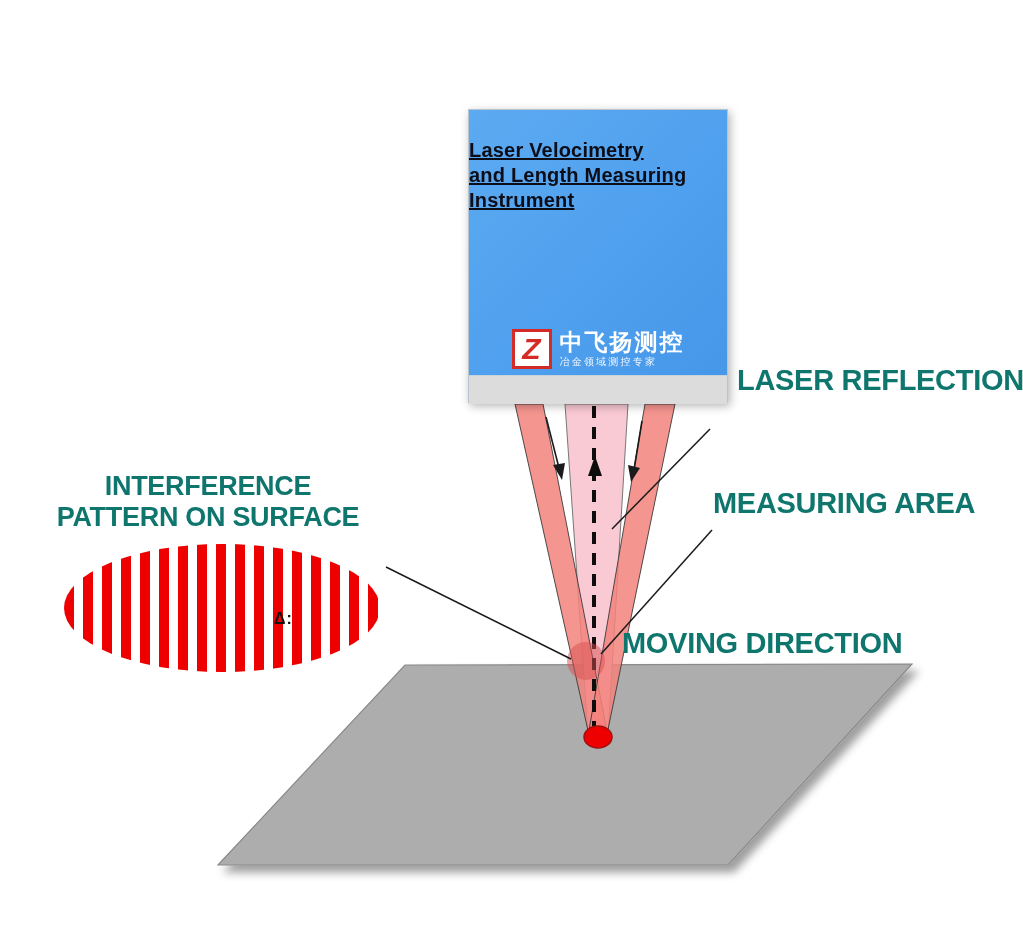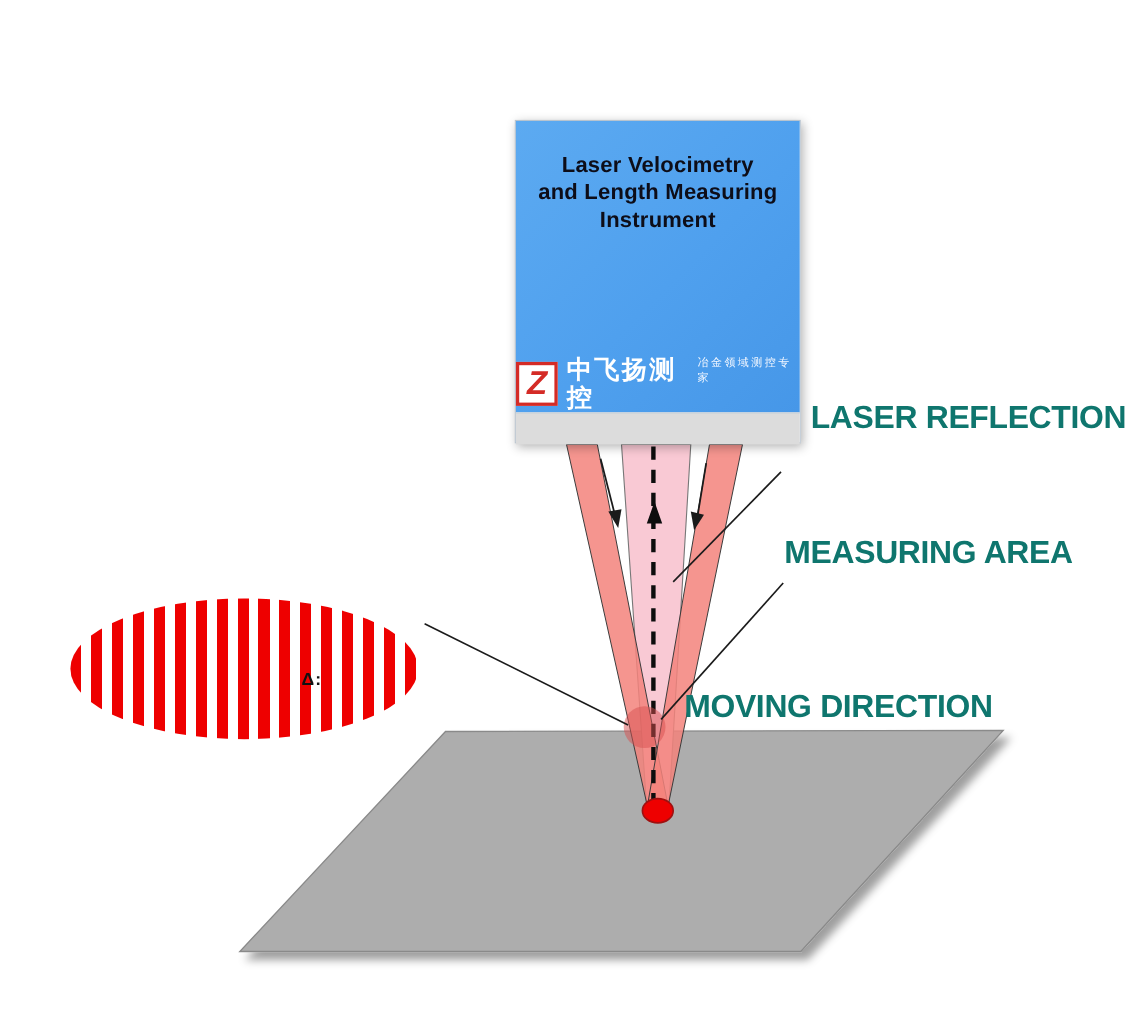--- a/index.html
+++ b/index.html
@@ -17,33 +17,33 @@
   }
   .device-blue{
     position:absolute;left:0;top:0;width:100%;height:265px;
     background:linear-gradient(135deg, #5caaf1 0%, var(--instrument-blue) 55%, #4697e8 100%);
   }
   .device-panel{
     position:absolute;left:0;top:265px;width:100%;height:28px;
     background:var(--panel-gray);border-top:1px solid #c9d2da;
   }
   .device-title{
-    position:absolute;left:0;top:28px;width:100%;text-align:center;
-    font-size:20px;font-weight:600;color:#0d0d18;line-height:25px;letter-spacing:.2px;
+    position:absolute;left:0;top:28px;width:100%;text-align:left;
+    font-size:20px;font-weight:600;color:#0d0d18;line-height:25px;letter-spacing:.2px;text-decoration:underline;
   }
   .logo-row{
     position:absolute;left:0;top:216px;width:100%;height:46px;
     display:flex;align-items:center;justify-content:center;gap:8px;
   }
   .logo-mark{
     width:40px;height:40px;background:#ffffff;border:3px solid var(--logo-red);
     box-sizing:border-box;display:flex;align-items:center;justify-content:center;
     font-size:30px;font-weight:900;font-style:italic;color:var(--logo-red);line-height:1;
   }
-  .logo-text{display:flex;flex-direction:row;}
+  .logo-text{display:flex;flex-direction:column;}
   .logo-brand{font-size:23px;font-weight:bold;color:#ffffff;line-height:25px;letter-spacing:2px;}
   .logo-tagline{font-size:10px;color:#f2f7ff;line-height:13px;letter-spacing:2.2px;}
 
   
   .lbl{
     position:absolute;z-index:3;color:#0f766e;font-weight:600;
     font-size:29px;letter-spacing:-0.3px;white-space:nowrap;
   }
   .lbl-interference{
     left:24px;top:471px;width:368px;text-align:center;font-size:27px;line-height:31px;white-space:normal;
@@ -116,14 +116,18 @@
           <div class="logo-tagline">冶金领域测控专家</div>
         </div>
       </div>
     </div>
     <div class="device-panel"></div>
   </div>
 
   <div class="lbl" style="left:737px;top:364px;">LASER REFLECTION</div>
   <div class="lbl" style="left:713px;top:487px;">MEASURING AREA</div>
   <div class="lbl" style="left:622px;top:627px;">MOVING DIRECTION</div>
+  <div class="lbl lbl-interference">
+    <div>INTERFERENCE</div>
+    <div>PATTERN ON SURFACE</div>
+  </div>
 
 </div>
 
 </body></html>

